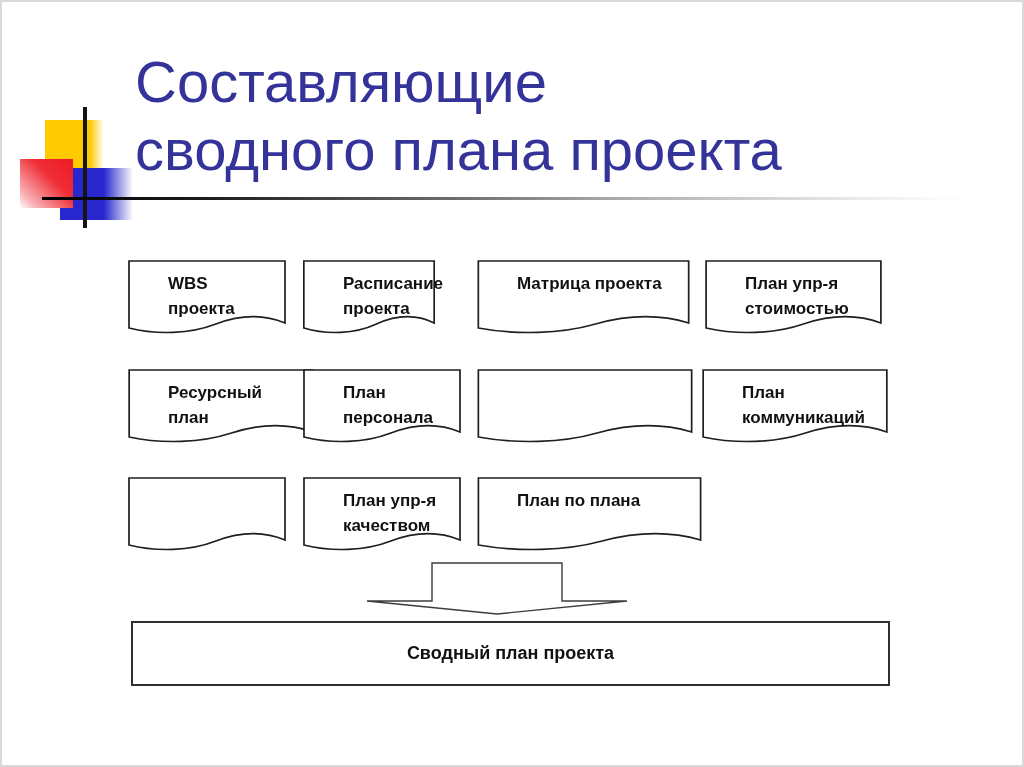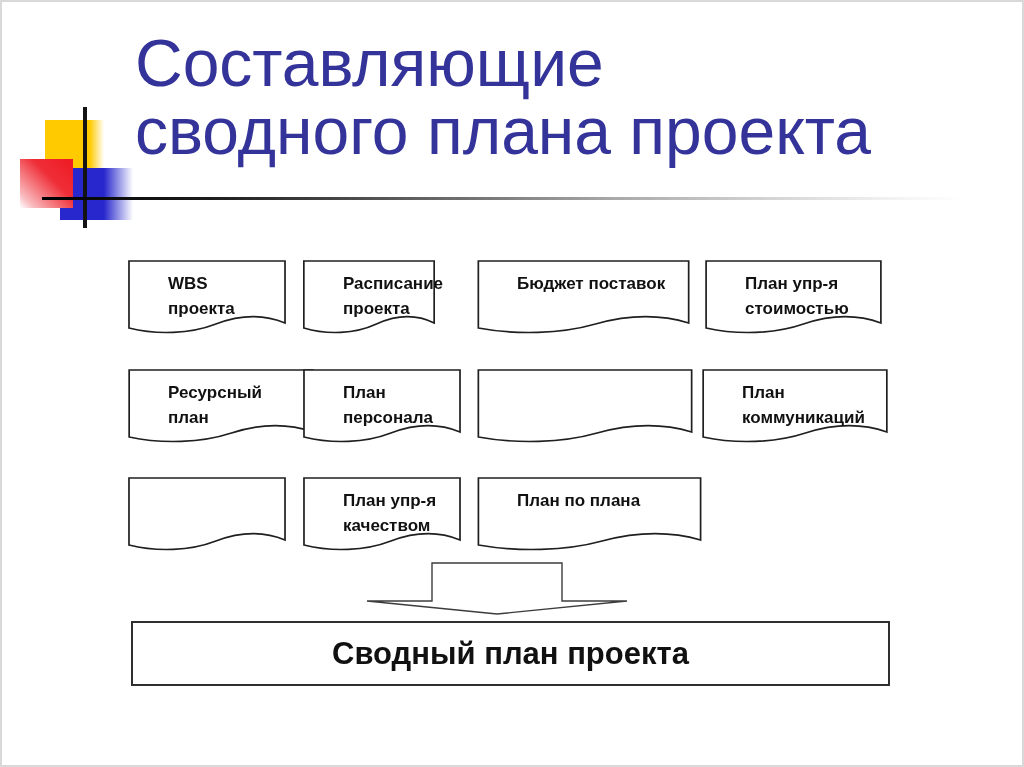--- a/index.html
+++ b/index.html
@@ -38,22 +38,22 @@
   }
   .deco-hline {
     left: 42px; top: 197px; width: 924px; height: 3px;
     background: linear-gradient(90deg, #000000 0%, #1c1c1c 18%, #6e6e6e 45%,
                 #a9a9a9 62%, #d7d7d7 80%, #f4f4f4 93%, rgba(255,255,255,0) 100%);
     z-index: 4;
   }
 
   
   .title {
-    position: absolute; left: 135px; top: 29px;
-    font-size: 66px; line-height: 68px; font-weight: 400;
+    position: absolute; left: 135px; top: 48px;
+    font-size: 58px; line-height: 68px; font-weight: 400;
     color: #333399; white-space: pre-line; z-index: 5;
     letter-spacing: 0;
   }
 
   
   .doc { position: absolute; height: 78px; }
   .doc-shape { position: absolute; inset: 0; width: 100%; height: 100%; }
   .doc-shape path { fill: #ffffff; stroke: #1f1f1f; stroke-width: 1.7; }
   .doc-label {
     position: absolute; left: 11px; right: 4px; top: 11px;
@@ -65,21 +65,21 @@
   
   .arrow { position: absolute; left: 366px; top: 562px; width: 262px; height: 53px; }
   .arrow polygon { fill: #ffffff; stroke: #3c3c3c; stroke-width: 1.4; }
 
   
   .result {
     position: absolute; left: 131px; top: 621px; width: 759px; height: 65px;
     border: 2px solid #2f2f2f; background: #ffffff;
     display: flex; align-items: center; justify-content: center;
   }
-  .result-label { font-size: 31px; font-weight: 700; color: #111111; }
+  .result-label { font-size: 18px; font-weight: 700; color: #111111; }
 </style>
 </head>
 <body>
 
 <div class="slide">
 
   <div class="deco deco-yellow"></div>
   <div class="deco deco-blue"></div>
   <div class="deco deco-red"></div>
   <div class="deco deco-vline"></div>
@@ -101,21 +101,21 @@
       <path vector-effect="non-scaling-stroke" d="M1,1 L159,1 L159,63 C137,54 113,55 89,64 C63,74 29,75 1,68 Z"></path>
     </svg>
     <span class="doc-label">Расписание
 проекта</span>
   </div>
 
   <div class="doc" style="left:477px; top:260px; width:213px;">
     <svg class="doc-shape" viewBox="0 0 160 78" preserveAspectRatio="none" aria-hidden="true">
       <path vector-effect="non-scaling-stroke" d="M1,1 L159,1 L159,63 C137,54 113,55 89,64 C63,74 29,75 1,68 Z"></path>
     </svg>
-    <span class="doc-label">Бюджет поставок</span>
+    <span class="doc-label">Матрица проекта</span>
   </div>
 
   <div class="doc" style="left:705px; top:260px; width:177px;">
     <svg class="doc-shape" viewBox="0 0 160 78" preserveAspectRatio="none" aria-hidden="true">
       <path vector-effect="non-scaling-stroke" d="M1,1 L159,1 L159,63 C137,54 113,55 89,64 C63,74 29,75 1,68 Z"></path>
     </svg>
     <span class="doc-label">План упр-я
 стоимостью</span>
   </div>
 

